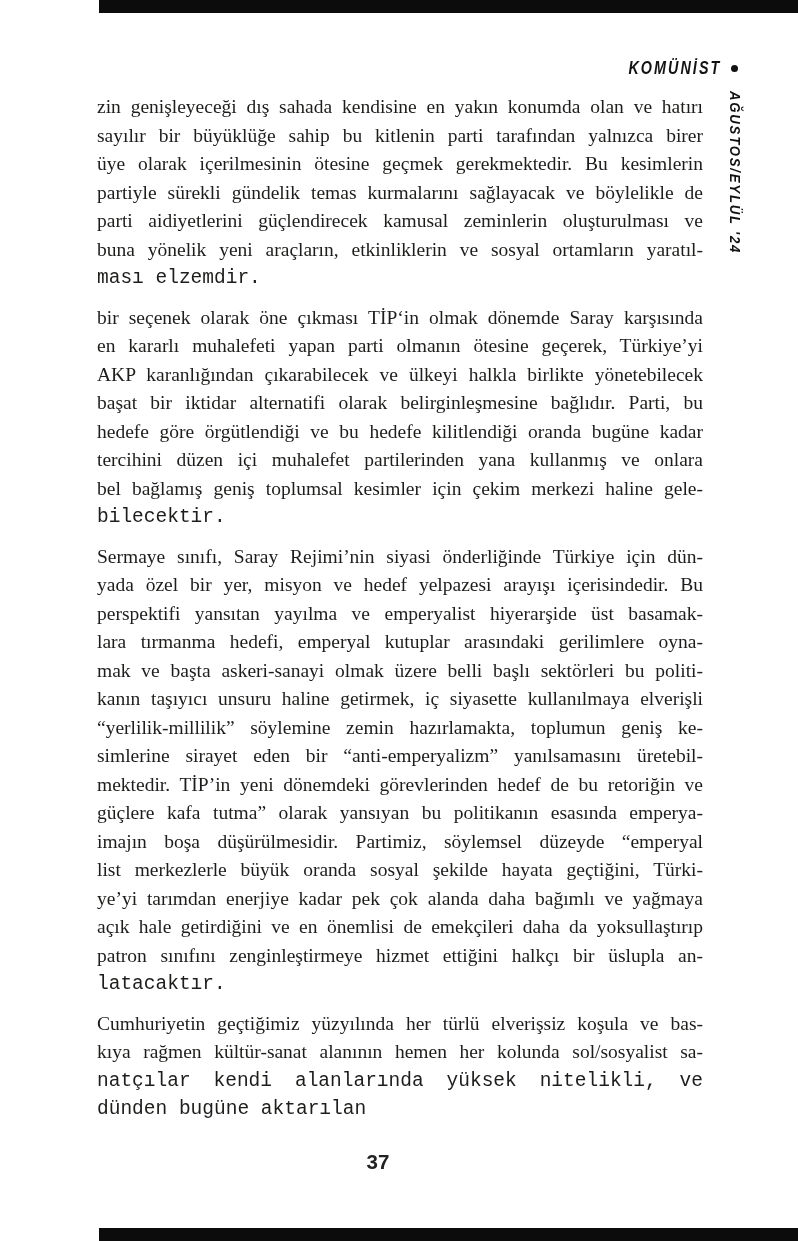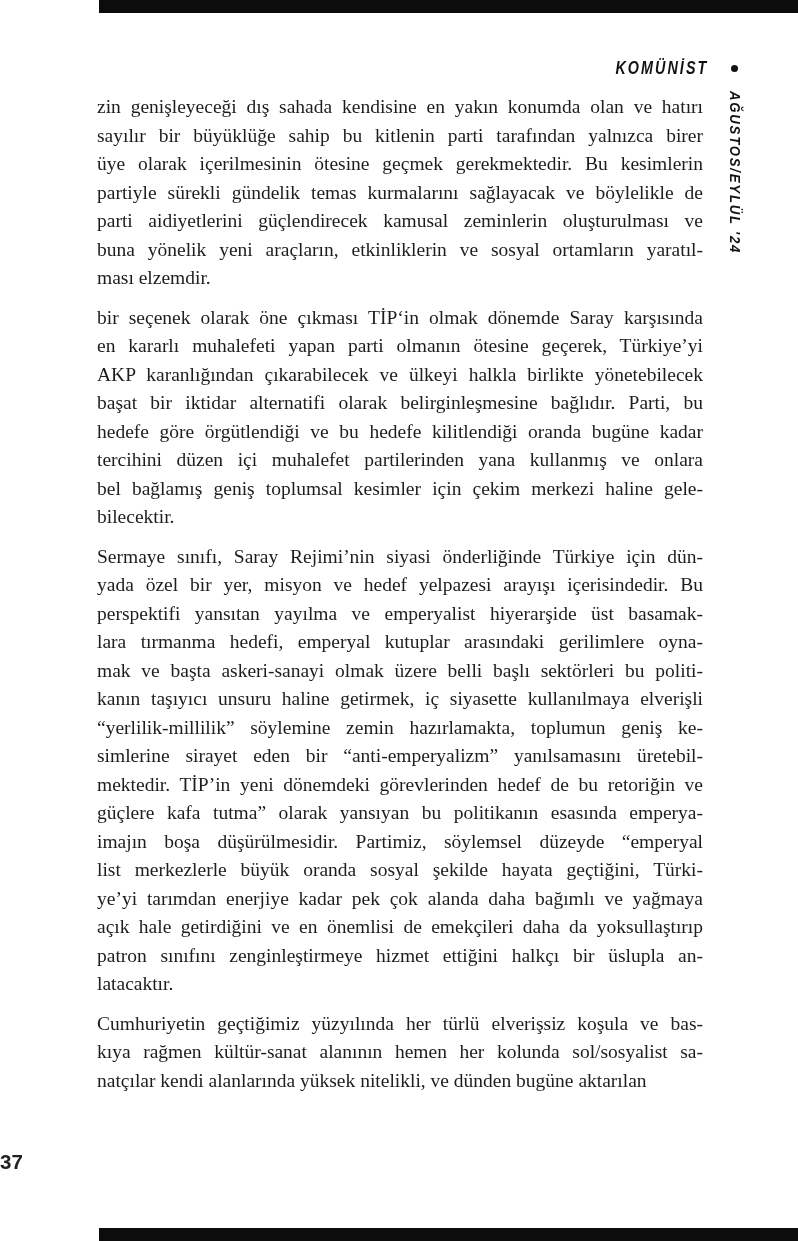--- a/index.html
+++ b/index.html
@@ -28,21 +28,21 @@
 
   
   .masthead {
     position: absolute;
     top: 58px;
     left: 0;
     width: 738px;
     display: flex;
     justify-content: flex-end;
     align-items: center;
-    gap: 23px;
+    gap: 10px;
   }
   .masthead .title {
     font-family: "Liberation Sans", sans-serif;
     font-weight: bold;
     font-style: italic;
     font-size: 17.5px;
     letter-spacing: 2.5px;
     color: #121212;
     transform: scaleX(0.82);
     transform-origin: 100% 50%;
@@ -80,29 +80,29 @@
     width: 606px;
     color: #1d1d1b;
   }
   .para { margin: 4px 0 11px 0; }
   .line {
     font-size: 19.5px;
     line-height: 28.5px;
     text-align: justify;
     text-align-last: justify;
   }
-  .line.last { text-align-last: left; }
+  .line.last { text-align-last: left; font-family: Liberation Mono, monospace; }
 
   
   .folio {
     position: absolute;
     left: 0;
     top: 1150px;
     width: 756px;
-    text-align: left;
+    text-align: center;
     font-family: "Liberation Sans", sans-serif;
     font-weight: bold;
     font-size: 20.5px;
     color: #222222;
   }
 </style>
 </head>
 <body>
 
 <div class="page">

